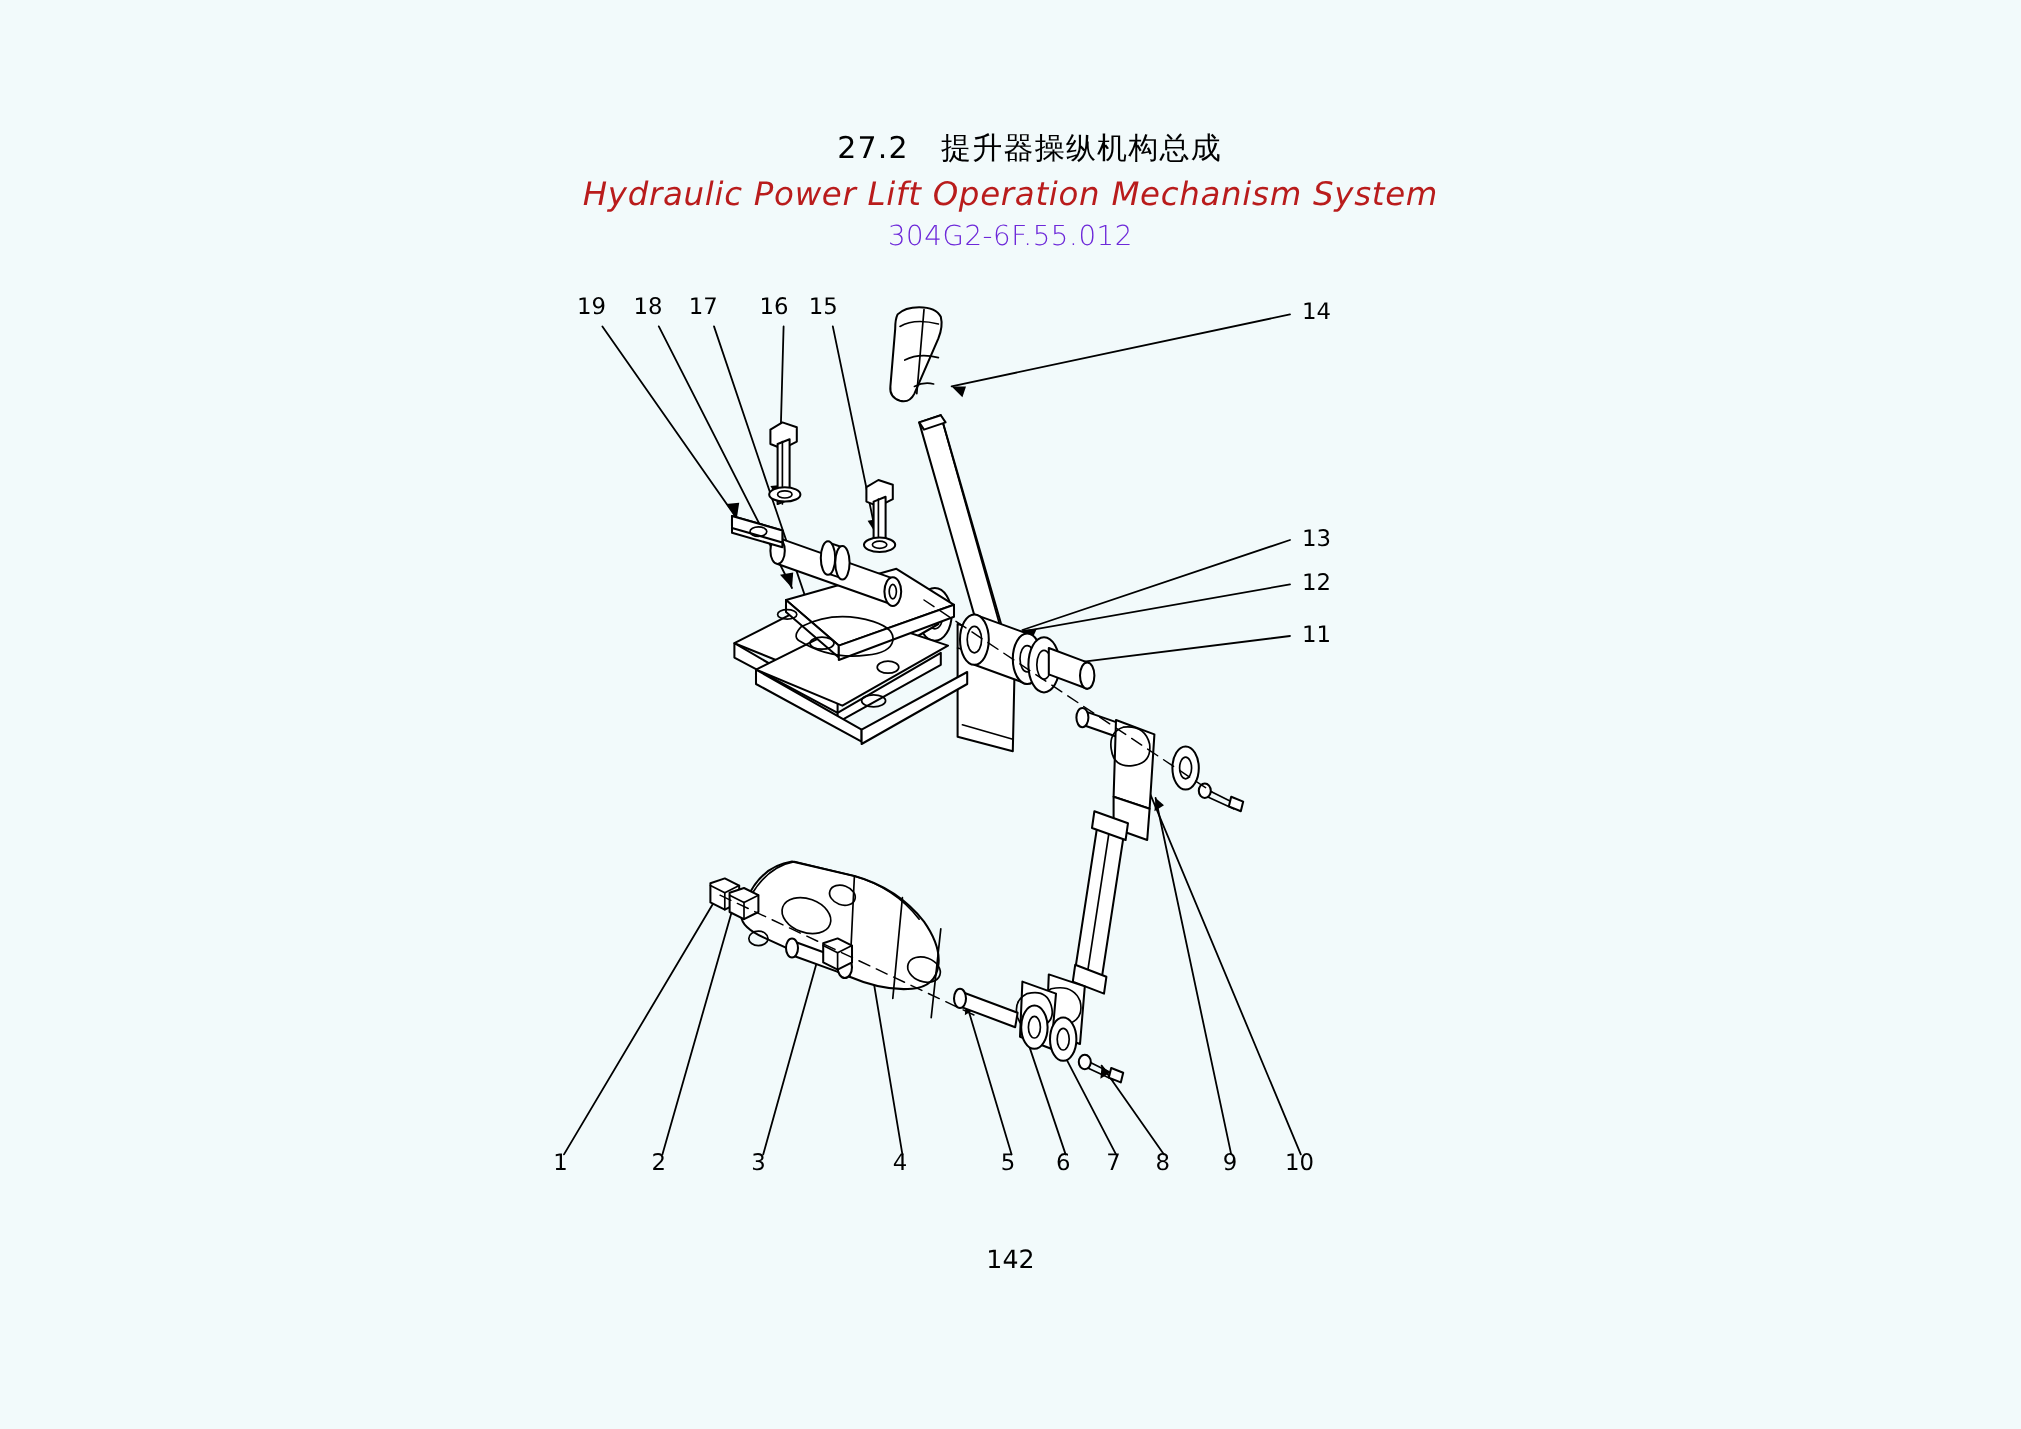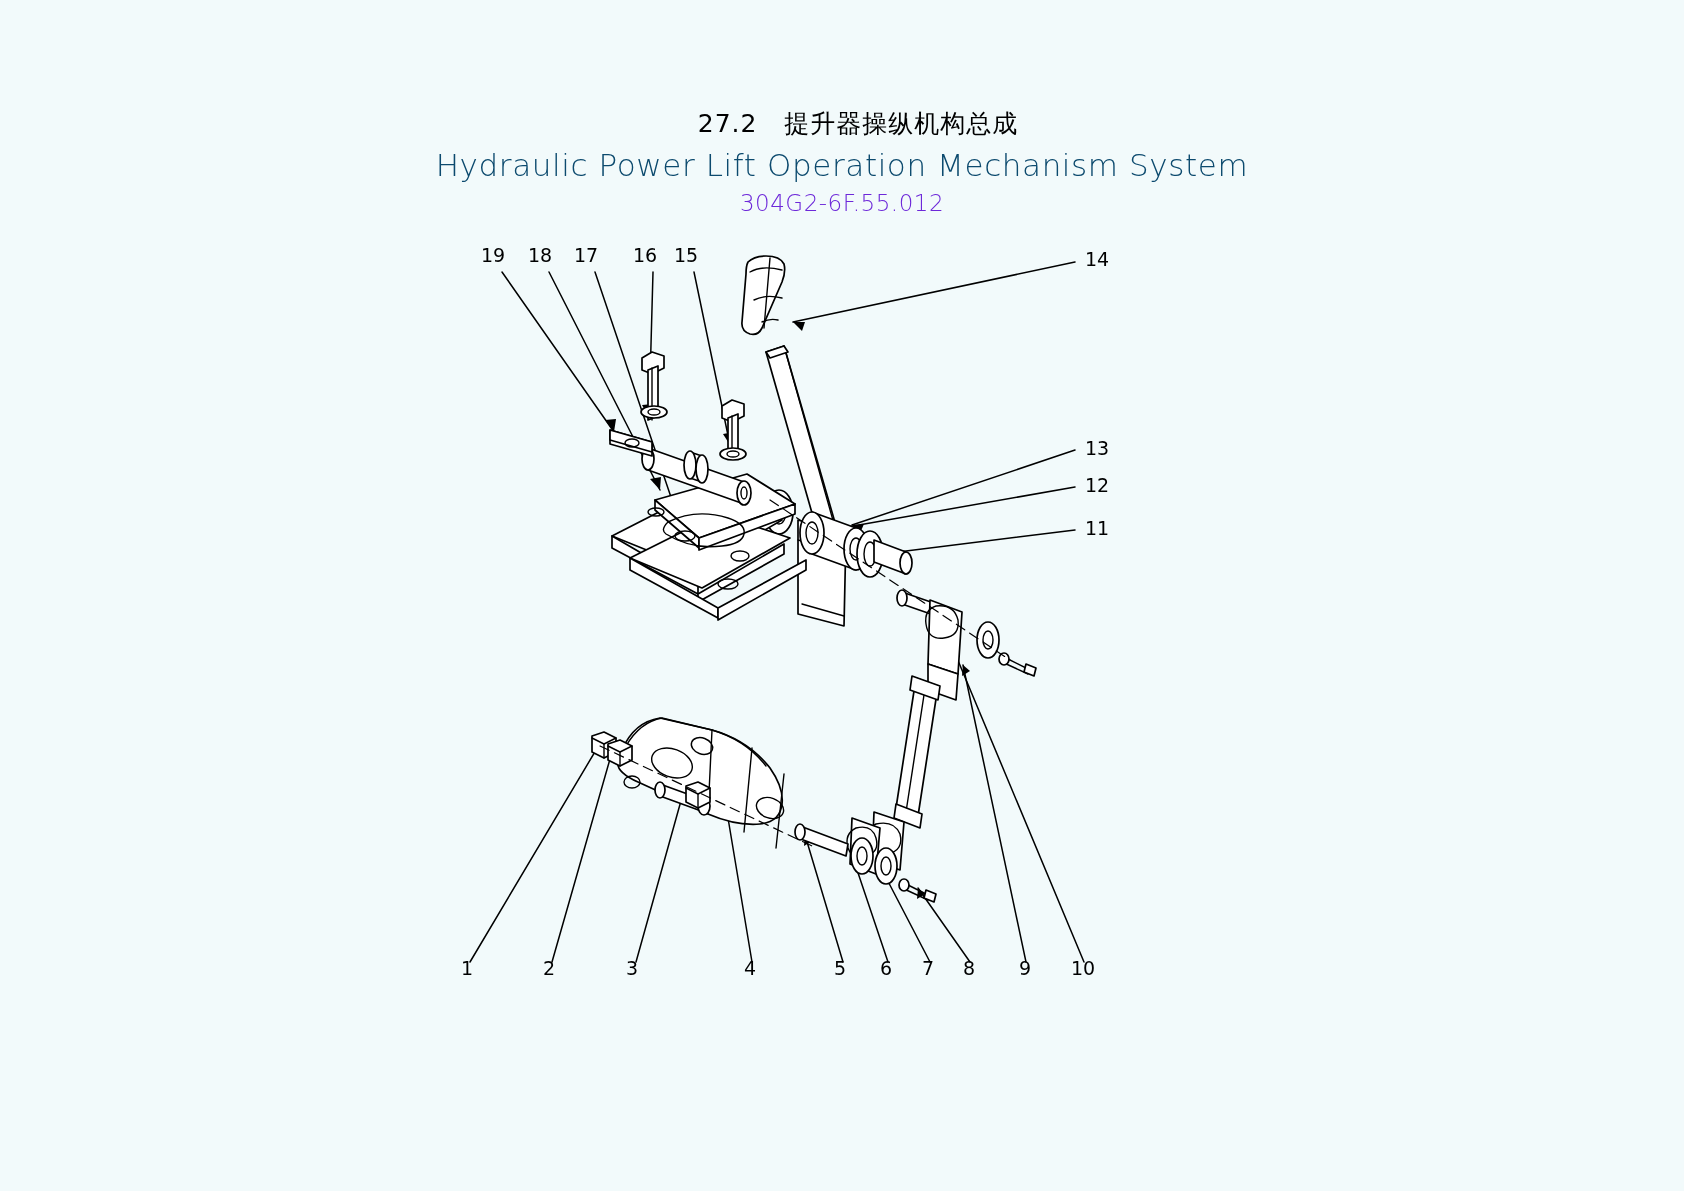--- a/index.html
+++ b/index.html
@@ -31,26 +31,27 @@
     font-family: "DejaVu Sans", sans-serif;
     font-size: 25px;
     color: #000;
     letter-spacing: 1px;
     line-height: 1.25;
     font-weight: 400;
     padding-left: 32px;
   }
   .title-en {
     font-family: "DejaVu Sans", sans-serif;
-    font-size: 31px;
-    color: #0c4a6e;
+    font-size: 27px;
+    color: #b91c1c;
     letter-spacing: 0.6px;
     line-height: 1.3;
     margin-top: 6px;
     font-weight: 300;
+    font-style: italic;
   }
   .title-pn {
     font-family: "DejaVu Sans", sans-serif;
     font-size: 23px;
     color: #6d28d9;
     letter-spacing: 0.5px;
     margin-top: 4px;
     font-weight: 300;
   }
   .page-no {
@@ -357,14 +358,15 @@
       <text x="840" y="975" text-anchor="middle">5</text>
       <text x="886" y="975" text-anchor="middle">6</text>
       <text x="928" y="975" text-anchor="middle">7</text>
       <text x="969" y="975" text-anchor="middle">8</text>
       <text x="1025" y="975" text-anchor="middle">9</text>
       <text x="1083" y="975" text-anchor="middle">10</text>
     </g>
 
   </svg>
 
+  <div class="page-no">142</div>
 
 </div>
 
 </body></html>

